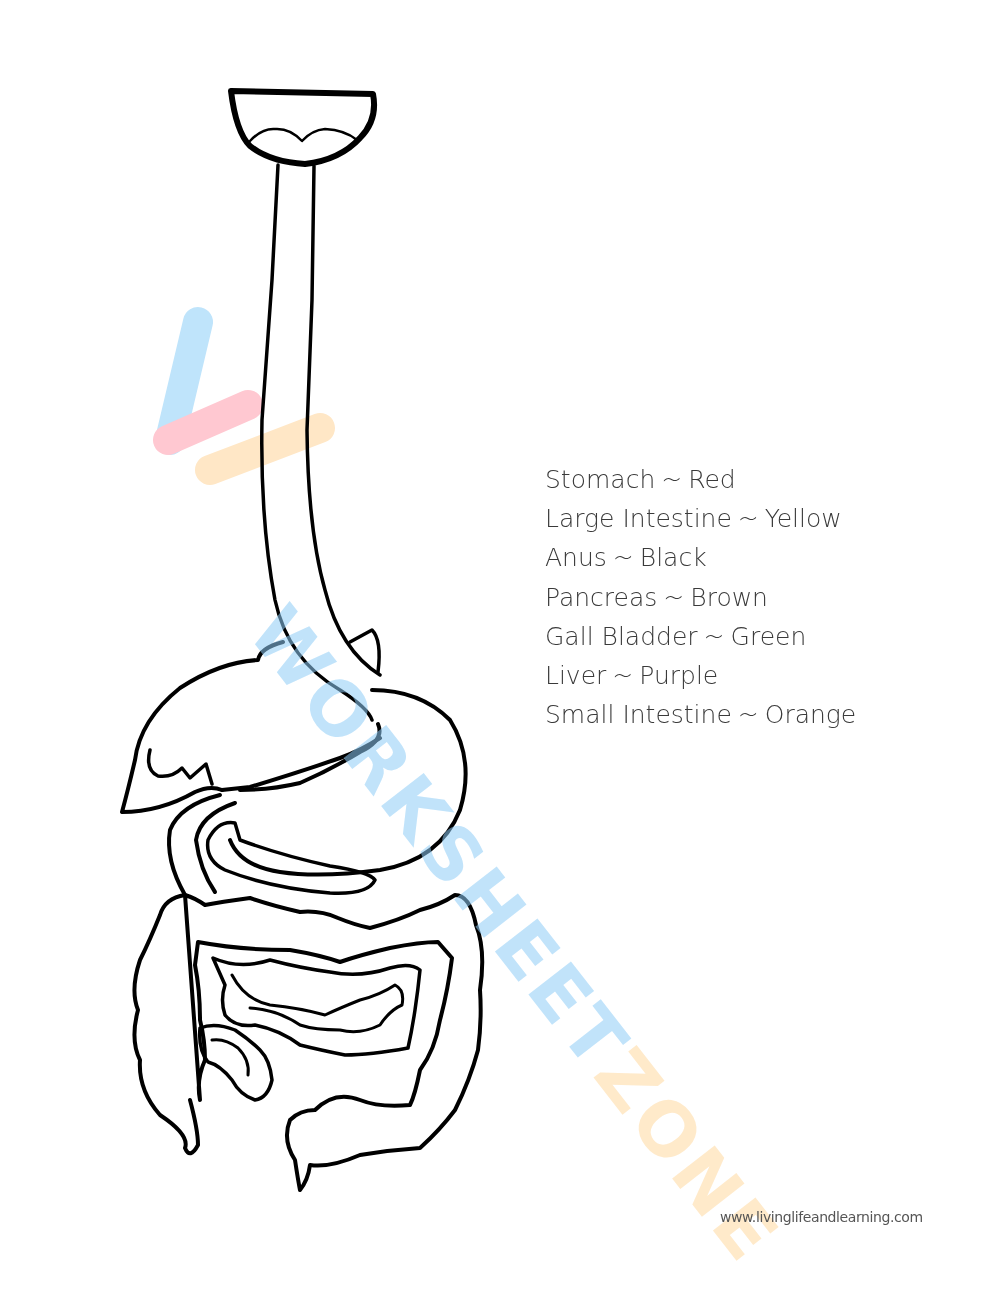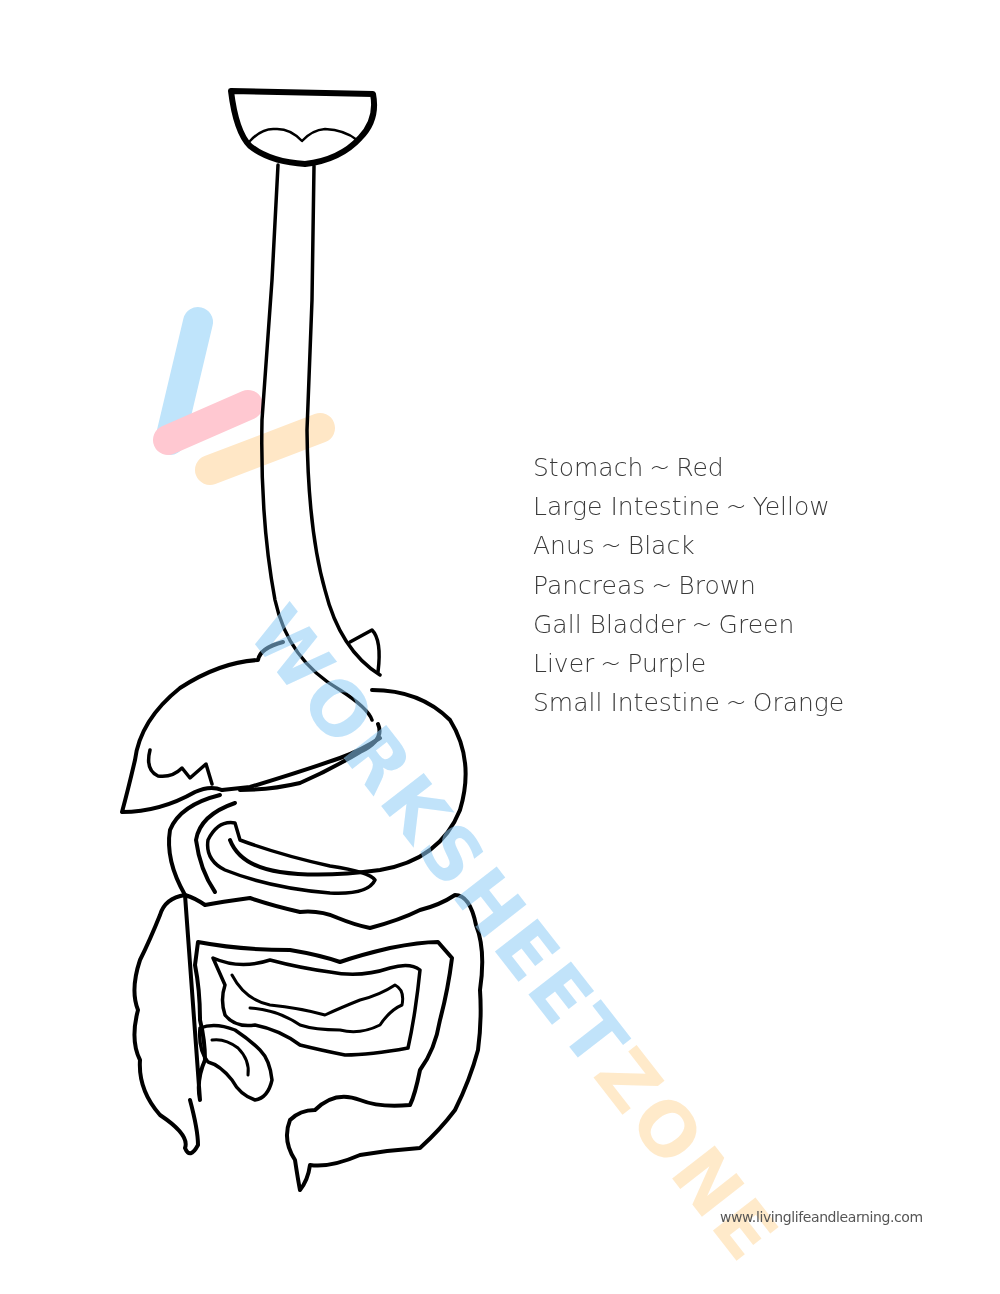--- a/index.html
+++ b/index.html
@@ -4,21 +4,21 @@
 <style>
   html, body { margin: 0; padding: 0; background: #ffffff; }
   body { width: 1000px; height: 1294px; position: relative; overflow: hidden;
          font-family: "DejaVu Sans", sans-serif; color: #333; }
   .page { position: absolute; left: 0; top: 0; width: 1000px; height: 1294px; background: #fff; }
   .diagram { position: absolute; left: 0; top: 0; width: 1000px; height: 1294px; }
   .title { position: absolute; left: 540px; top: 78px; width: 280px; text-align: center;
            font-family: "DejaVu Sans", sans-serif; font-weight: 200; font-size: 34px;
            line-height: 48px; color: #3a3a3a; letter-spacing: 0.5px; }
   .title span { display: block; }
-  .legend { position: absolute; left: 533px; top: 448px; margin: 0; padding: 0; list-style: none; }
+  .legend { position: absolute; left: 533px; top: 448px; margin: 12px; padding: 0; list-style: none; }
   .legend li { font-family: "DejaVu Sans", sans-serif; font-weight: 200; font-size: 25px;
                line-height: 39.2px; color: #3a3a3a; white-space: nowrap; }
   .legend .sep { margin: 0 6px; }
   .footer { position: absolute; left: 720px; top: 1209px; font-size: 14px; color: #555;
             font-family: "DejaVu Sans", sans-serif; letter-spacing: -0.4px; }
   .wm { position: absolute; left: 0; top: 0; width: 1000px; height: 1294px; pointer-events: none; }
   .wm-text { position: absolute; left: 300px; top: 590px; font-family: "DejaVu Sans", sans-serif;
              font-weight: bold; font-size: 74px; letter-spacing: 4px;
              transform: rotate(52deg); transform-origin: 0 0; white-space: nowrap; opacity: 0.55; }
   .wm-text .a { color: #8fcdf7; }

